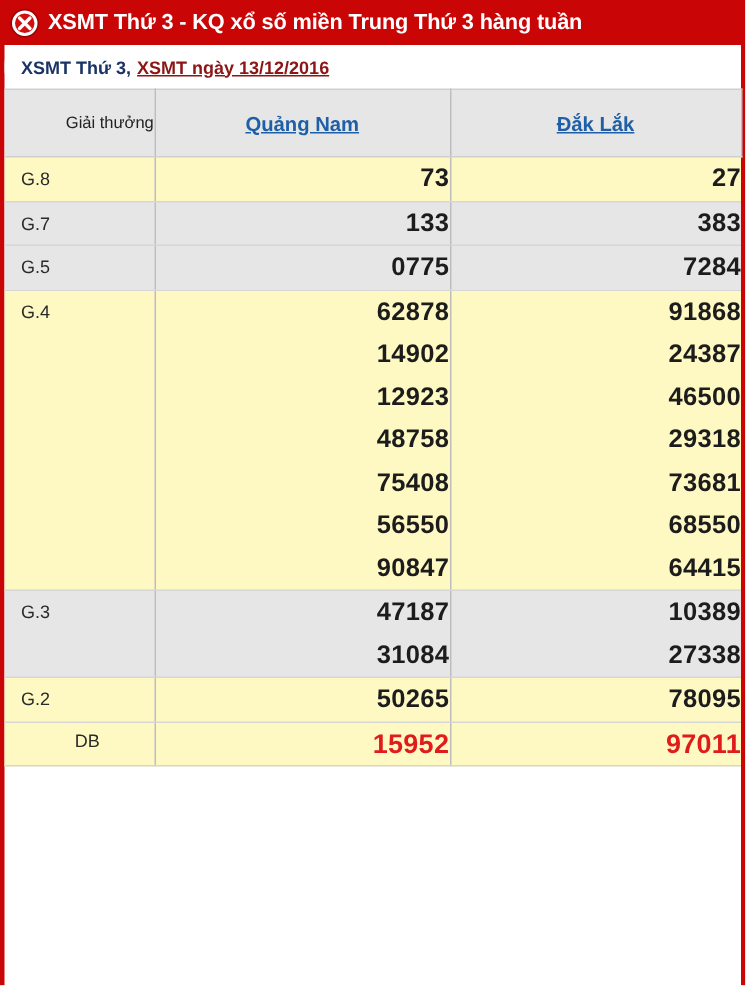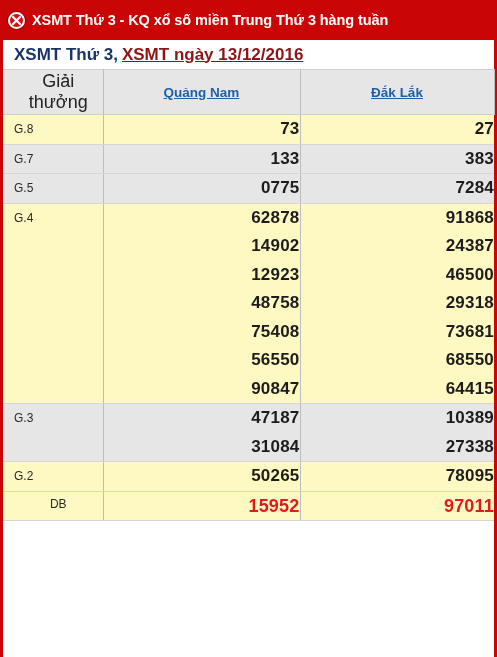--- a/index.html
+++ b/index.html
@@ -18,21 +18,21 @@
     width: 497px;
     height: 657px;
     box-sizing: border-box;
     position: relative;
     overflow: hidden;
     background: #ffffff;
   }
 
   
   .titlebar {
-    height: 40px;
+    height: 30px;
     background: #c90505;
     display: flex;
     align-items: center;
     padding: 0 0 0 8px;
     box-sizing: border-box;
   }
   .title-icon {
     width: 17px;
     height: 17px;
     border-radius: 50%;
@@ -62,21 +62,21 @@
     height: 627px;
     background: #ffffff;
   }
 
   
   .subtitle {
     height: 29px;
     display: flex;
     align-items: center;
     padding-left: 11px;
-    font-size: 17px;
+    font-size: 12px;
     font-weight: bold;
     color: #1a3466;
     white-space: nowrap;
     background: #ffffff;
     box-sizing: border-box;
     border-radius: 12px;
   }
   .subtitle .lead { color: #1a3466; }
   .subtitle .datelink {
     color: #8c1515;
@@ -98,23 +98,23 @@
 
   thead th {
     background: #e6e6e6;
     border-top: 1px solid #cfcfcf;
     border-bottom: 1px solid #cfcfcf;
     height: 44px;
     vertical-align: middle;
     padding: 0;
   }
   thead th.prize-head {
-    text-align: center;
+    text-align: right;
     padding-left: 11px;
-    font-size: 18px;
+    font-size: 11px;
     font-weight: normal;
     color: #222222;
   }
   thead th.prov-head { text-align: center; }
   thead th.prov-head + th.prov-head,
   thead th.prov-head,
   thead th.prize-head { border-right: 1px solid #bdbdbd; }
   thead th:last-child { border-right: none; }
   .prov-link {
     color: #1f5fa8;

